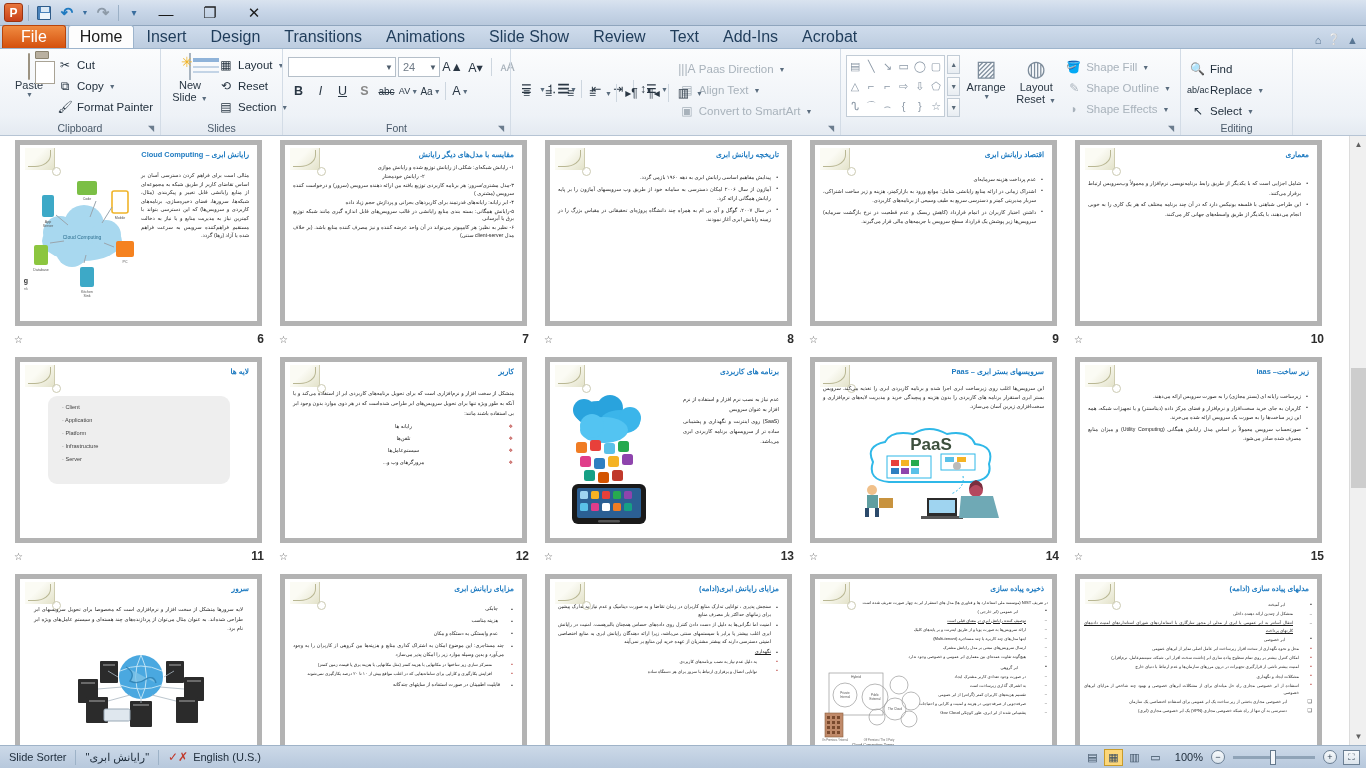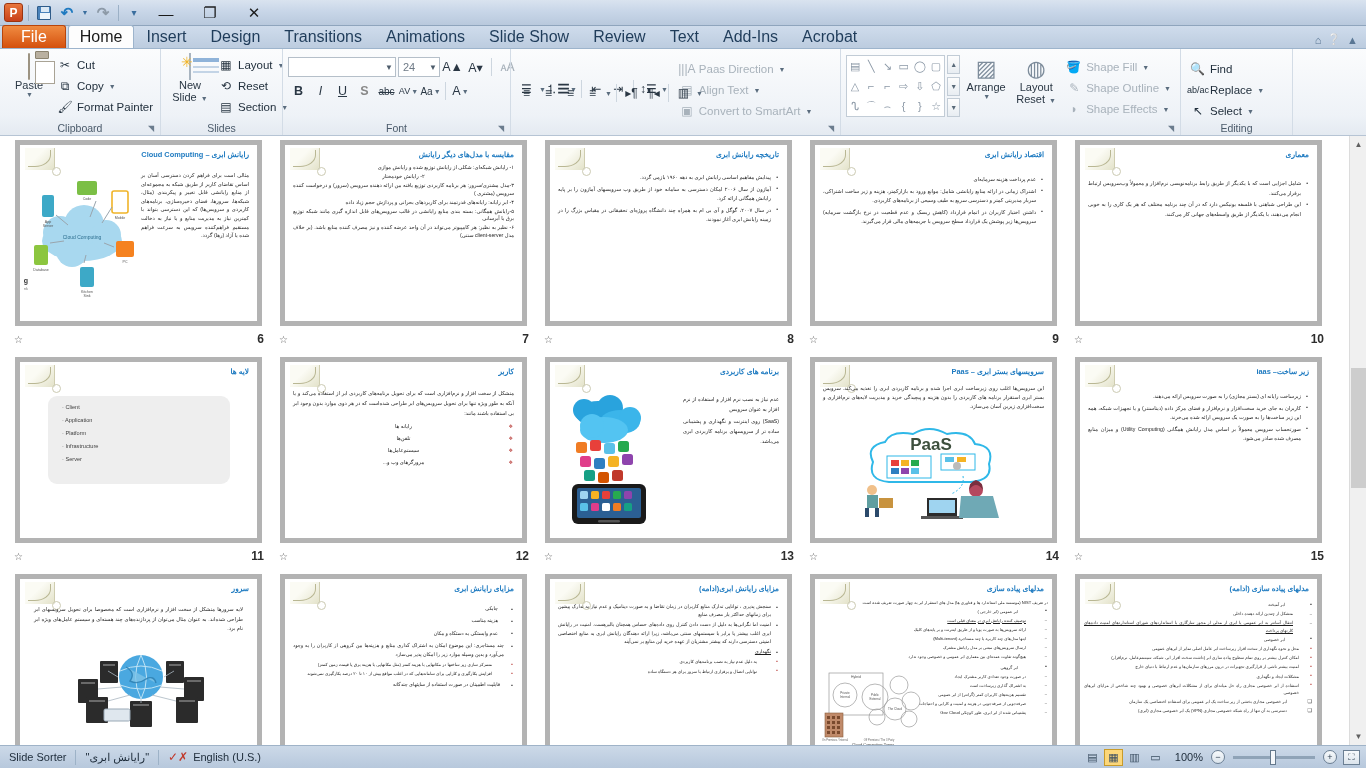--- a/index.html
+++ b/index.html
@@ -877,21 +877,21 @@
       </div>
         </div>
 
     </div>
 
     <div class="slide-cell">
       <div class="thumb">
           <div class="thumb-inner">
         <div class="leafmark"></div>
             <div class="leafdot"></div>
-        <div class="sl-title">مدلهای پیاده سازی</div>
+        <div class="sl-title">ذخیره پیاده سازی</div>
         <div class="sl-body" style="top:20px;line-height:7px;font-size:4.1px;right:4px;left:4px">
           <p>در تعریف NIST (موسسه ملی استاندارد ها و فناوری ها) مدل های استقرار ابر به چهار صورت تعریف شده است</p>
           <ul>
             <li class="sq" style="padding-right:30px">ابر عمومی (ابر خارجی )</li>
             <li class="dash" style="padding-right:22px;text-decoration:underline">توصیف کننده رایانش ابری در معنای قبلی است</li>
             <li class="dash" style="padding-right:22px">ارائه سرویس‌ها به صورت پویا و از طریق اینترنت و بر پایه‌های کلیک</li>
             <li class="dash" style="padding-right:22px">اینها مدل‌های چند کاربره یا چند مستاجره (Multi-tenant)</li>
             <li class="dash" style="padding-right:22px">ارسال سرویس‌های مبتنی بر مدل رایانش مشترک</li>
             <li class="dash" style="padding-right:22px">هیچ‌گونه تفاوت عمده‌ای بین معماری ابر عمومی و خصوصی وجود ندارد</li>
             <li class="sq" style="padding-right:30px;margin-top:4px">ابر گروهی</li>

